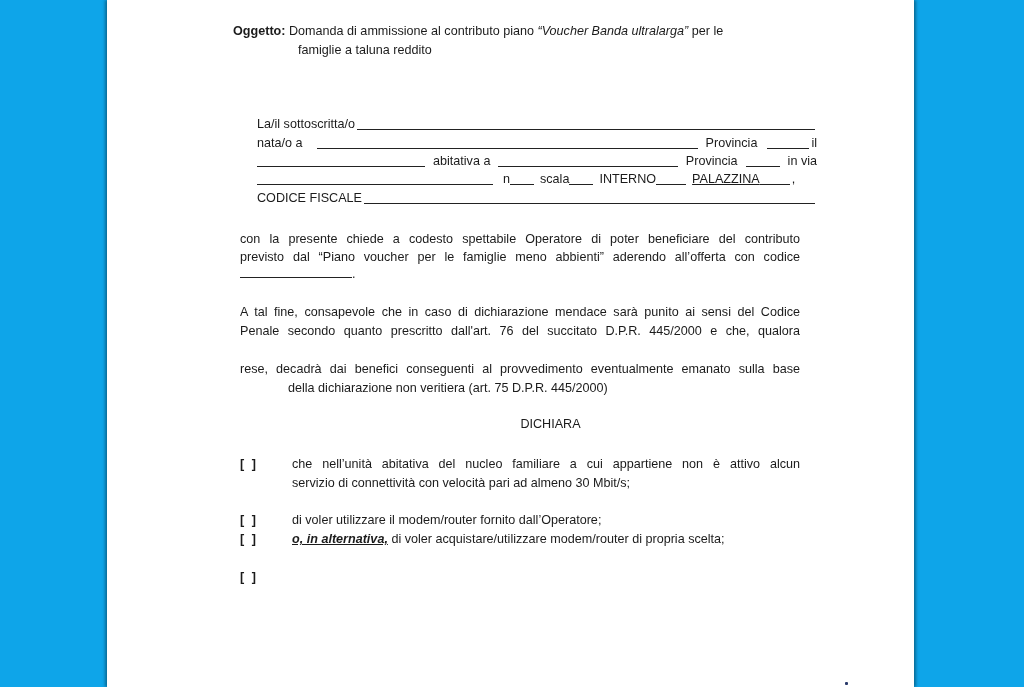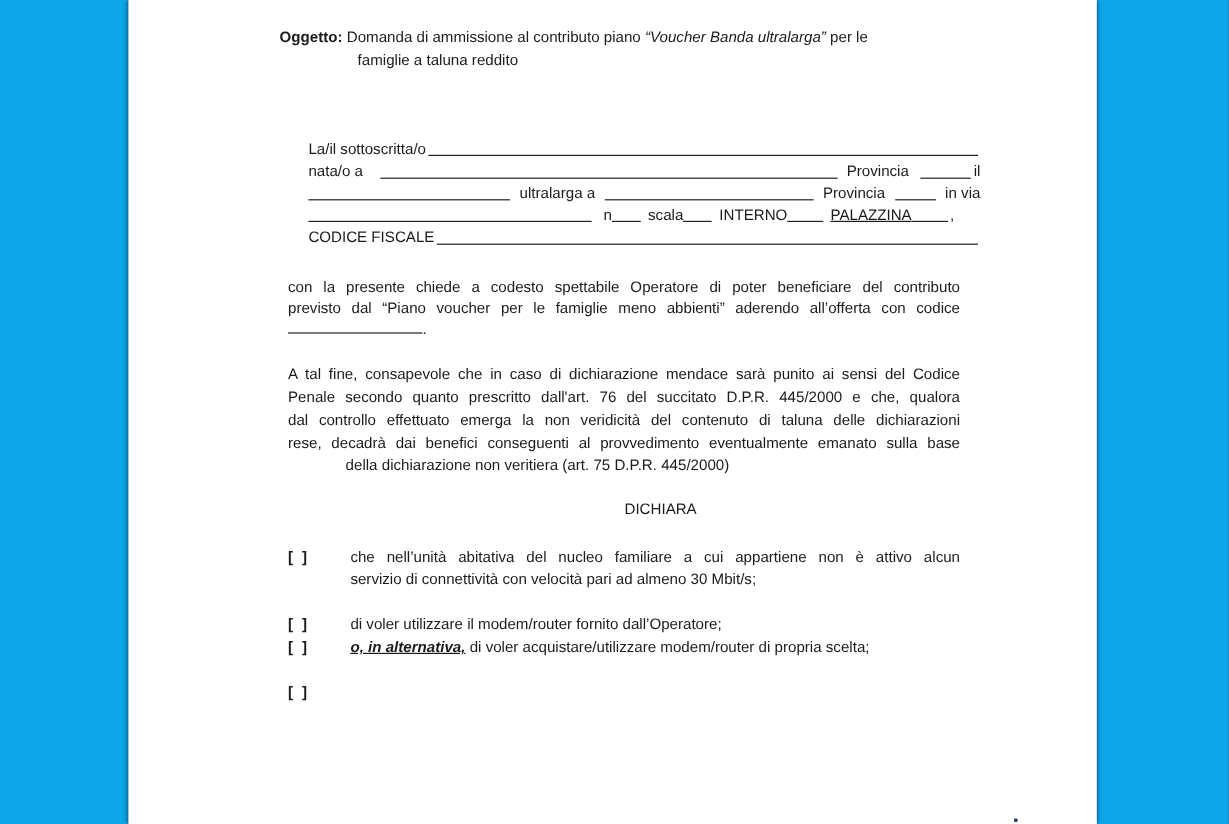--- a/index.html
+++ b/index.html
@@ -121,21 +121,21 @@
     <div class="form-row" style="top:135px;">
       <span>nata/o  a</span>
       <span class="fill" style="margin-left:14px; margin-right:8px;"></span>
       <span>Provincia</span>
       <span class="fixed" style="width:42px; margin-left:10px;"></span>
       <span>il</span>
     </div>
 
     <div class="form-row" style="top:153px;">
       <span class="fixed" style="width:168px; margin-left:0;"></span>
-      <span style="margin-left:6px;">ultralarga a</span>
+      <span style="margin-left:6px;">abitativa a</span>
       <span class="fill" style="margin-left:8px; margin-right:8px;"></span>
       <span>Provincia</span>
       <span class="fixed" style="width:34px; margin-left:8px; margin-right:8px;"></span>
       <span>in via</span>
     </div>
 
     <div class="form-row" style="top:171px;">
       <span class="fixed" style="width:236px; margin-left:0;"></span>
       <span style="margin-left:8px;">n</span>
       <span class="fixed" style="width:24px; margin-left:0;"></span>
@@ -154,21 +154,20 @@
     </div>
 
     <div class="para-line" style="top:230px;">con la presente chiede a codesto spettabile Operatore di poter beneficiare del contributo</div>
     <div class="para-line" style="top:248px;">previsto dal “Piano voucher per le famiglie meno abbienti” aderendo all’offerta con codice</div>
     <div class="abs" style="left:133px; top:266px;">
       <span class="blank" style="width:112px;"></span><span>.</span>
     </div>
 
     <div class="para-line" style="top:303px;">A tal fine, consapevole che in caso di dichiarazione mendace sarà punito ai sensi del Codice</div>
     <div class="para-line" style="top:322px;">Penale secondo quanto prescritto dall'art. 76 del succitato D.P.R. 445/2000 e che, qualora</div>
-    <div class="para-line" style="top:341px;">dal controllo effettuato emerga la non veridicità del contenuto di taluna delle dichiarazioni</div>
     <div class="para-line" style="top:360px;">rese, decadrà dai benefici conseguenti al provvedimento eventualmente emanato sulla base</div>
     <div class="para-line last" style="top:379px;margin-left:48px;">della dichiarazione non veritiera (art. 75 D.P.R. 445/2000)</div>
 
     <div class="abs" style="left:0; width:807px; text-align:center; top:417px;">
       <span style="margin-left:80px;">DICHIARA</span>
     </div>
 
     <div class="checkbox" style="top:457px;">[ ]</div>
     <div class="item-text wide" style="top:457px;">che nell’unità abitativa del nucleo familiare a cui appartiene non è attivo alcun</div>
     <div class="item-text" style="top:476px;">servizio di connettività con velocità pari ad almeno 30 Mbit/s;</div>

